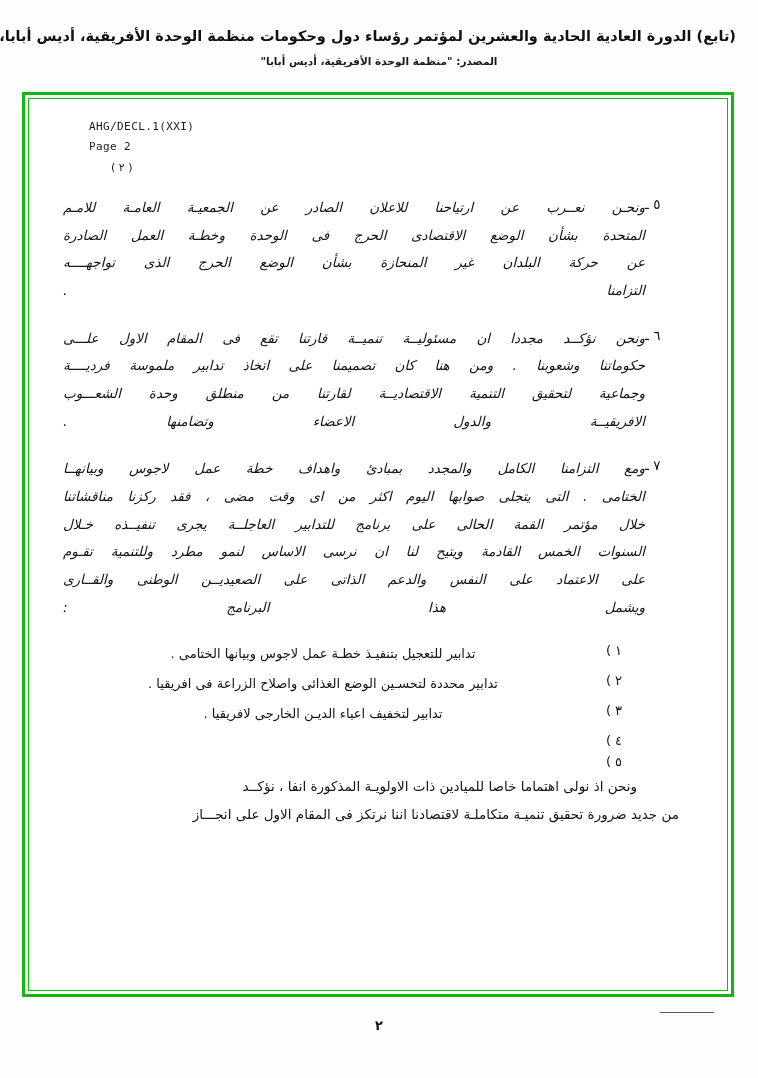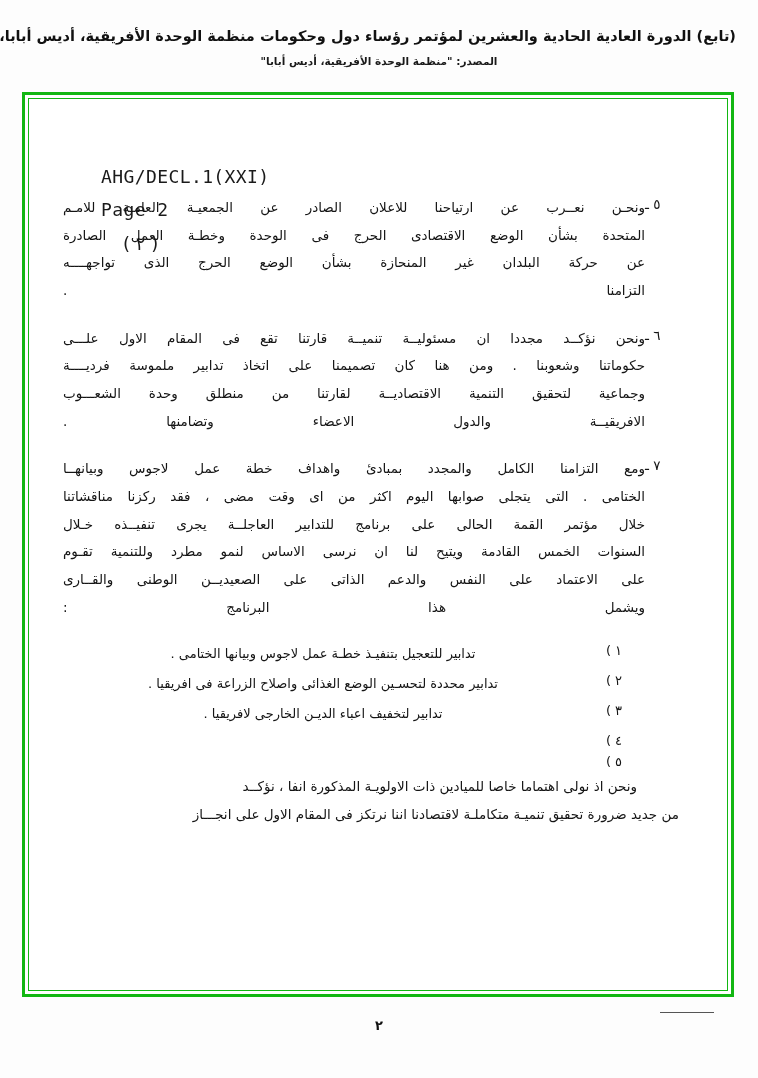--- a/index.html
+++ b/index.html
@@ -64,29 +64,28 @@
     inset: 3px;
     border: 1px solid #12b712;
     box-sizing: border-box;
     background: #ffffff;
   }
 
   
   .docref {
     position: absolute;
     top: 18px;
-    left: 72px;
+    left: 60px;
     direction: ltr;
     text-align: left;
     font-family: "DejaVu Sans Mono", "Liberation Mono", monospace;
-    font-size: 18px;
+    font-size: 11px;
     line-height: 1.85;
     color: #1a1a1a;
     letter-spacing: 0.4px;
-    margin-top: 43px;
   }
   .docref .pagenum-ar {
     font-family: "DejaVu Sans", sans-serif;
     letter-spacing: 0px;
     padding-left: 22px;
   }
 
   
   .body-ar {
     position: absolute;
@@ -117,20 +116,21 @@
     line-height: 2.05;
     text-align: justify;
     text-align-last: justify;
     word-spacing: 2px;
     padding-left: 6px;
   }
   .para-text .line {
     display: block;
     white-space: nowrap;
     text-align: justify;
+    font-style: italic;
   }
 
   
   .line {
     overflow: visible;
   }
 
   .list {
     margin: 0 54px 4px 0;
   }

